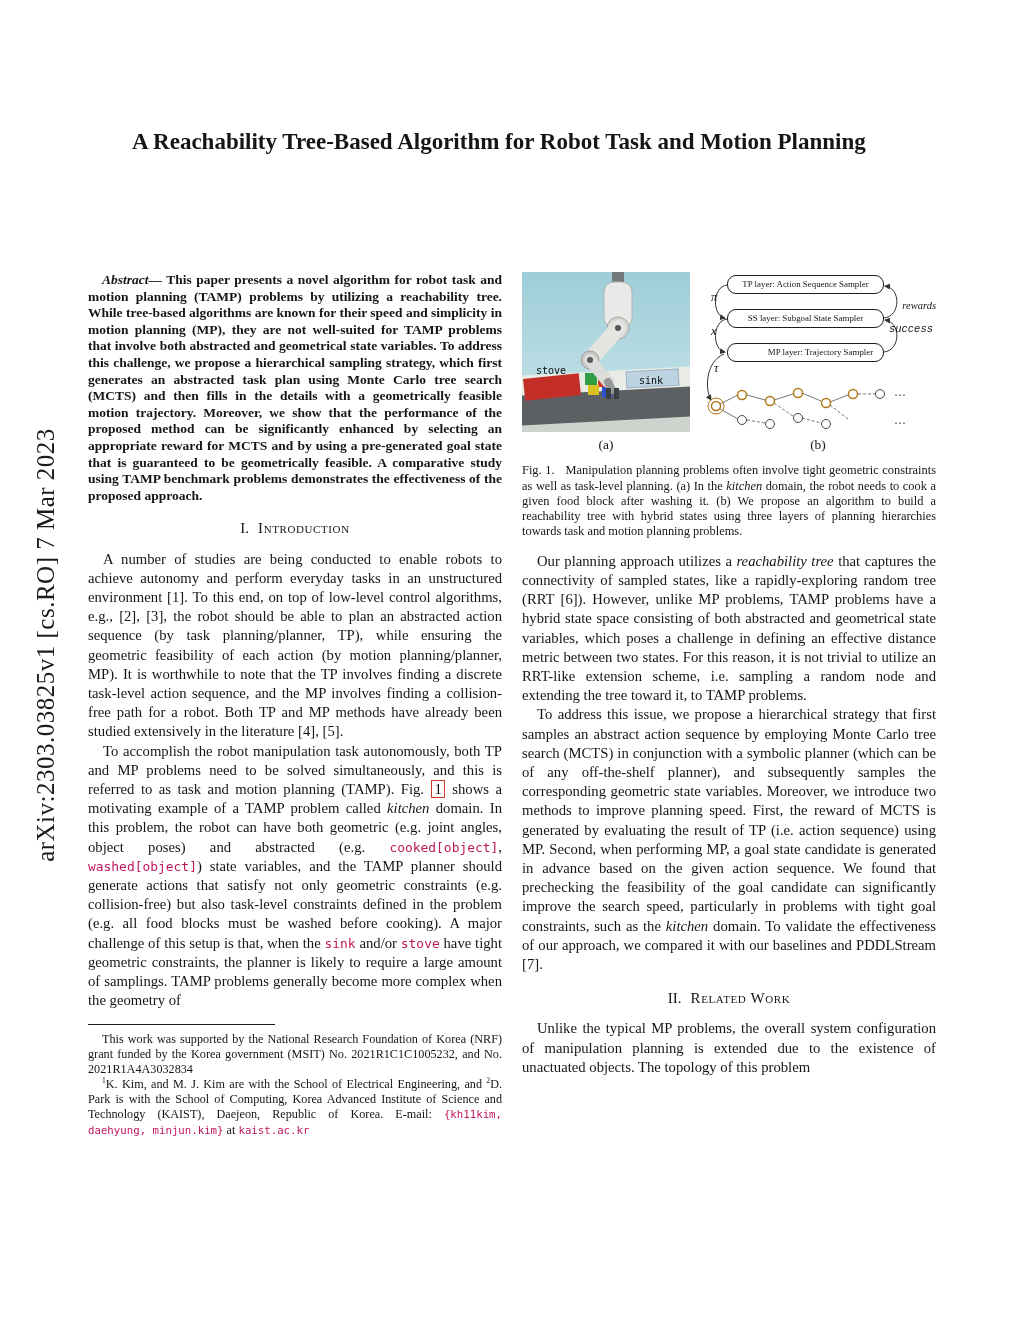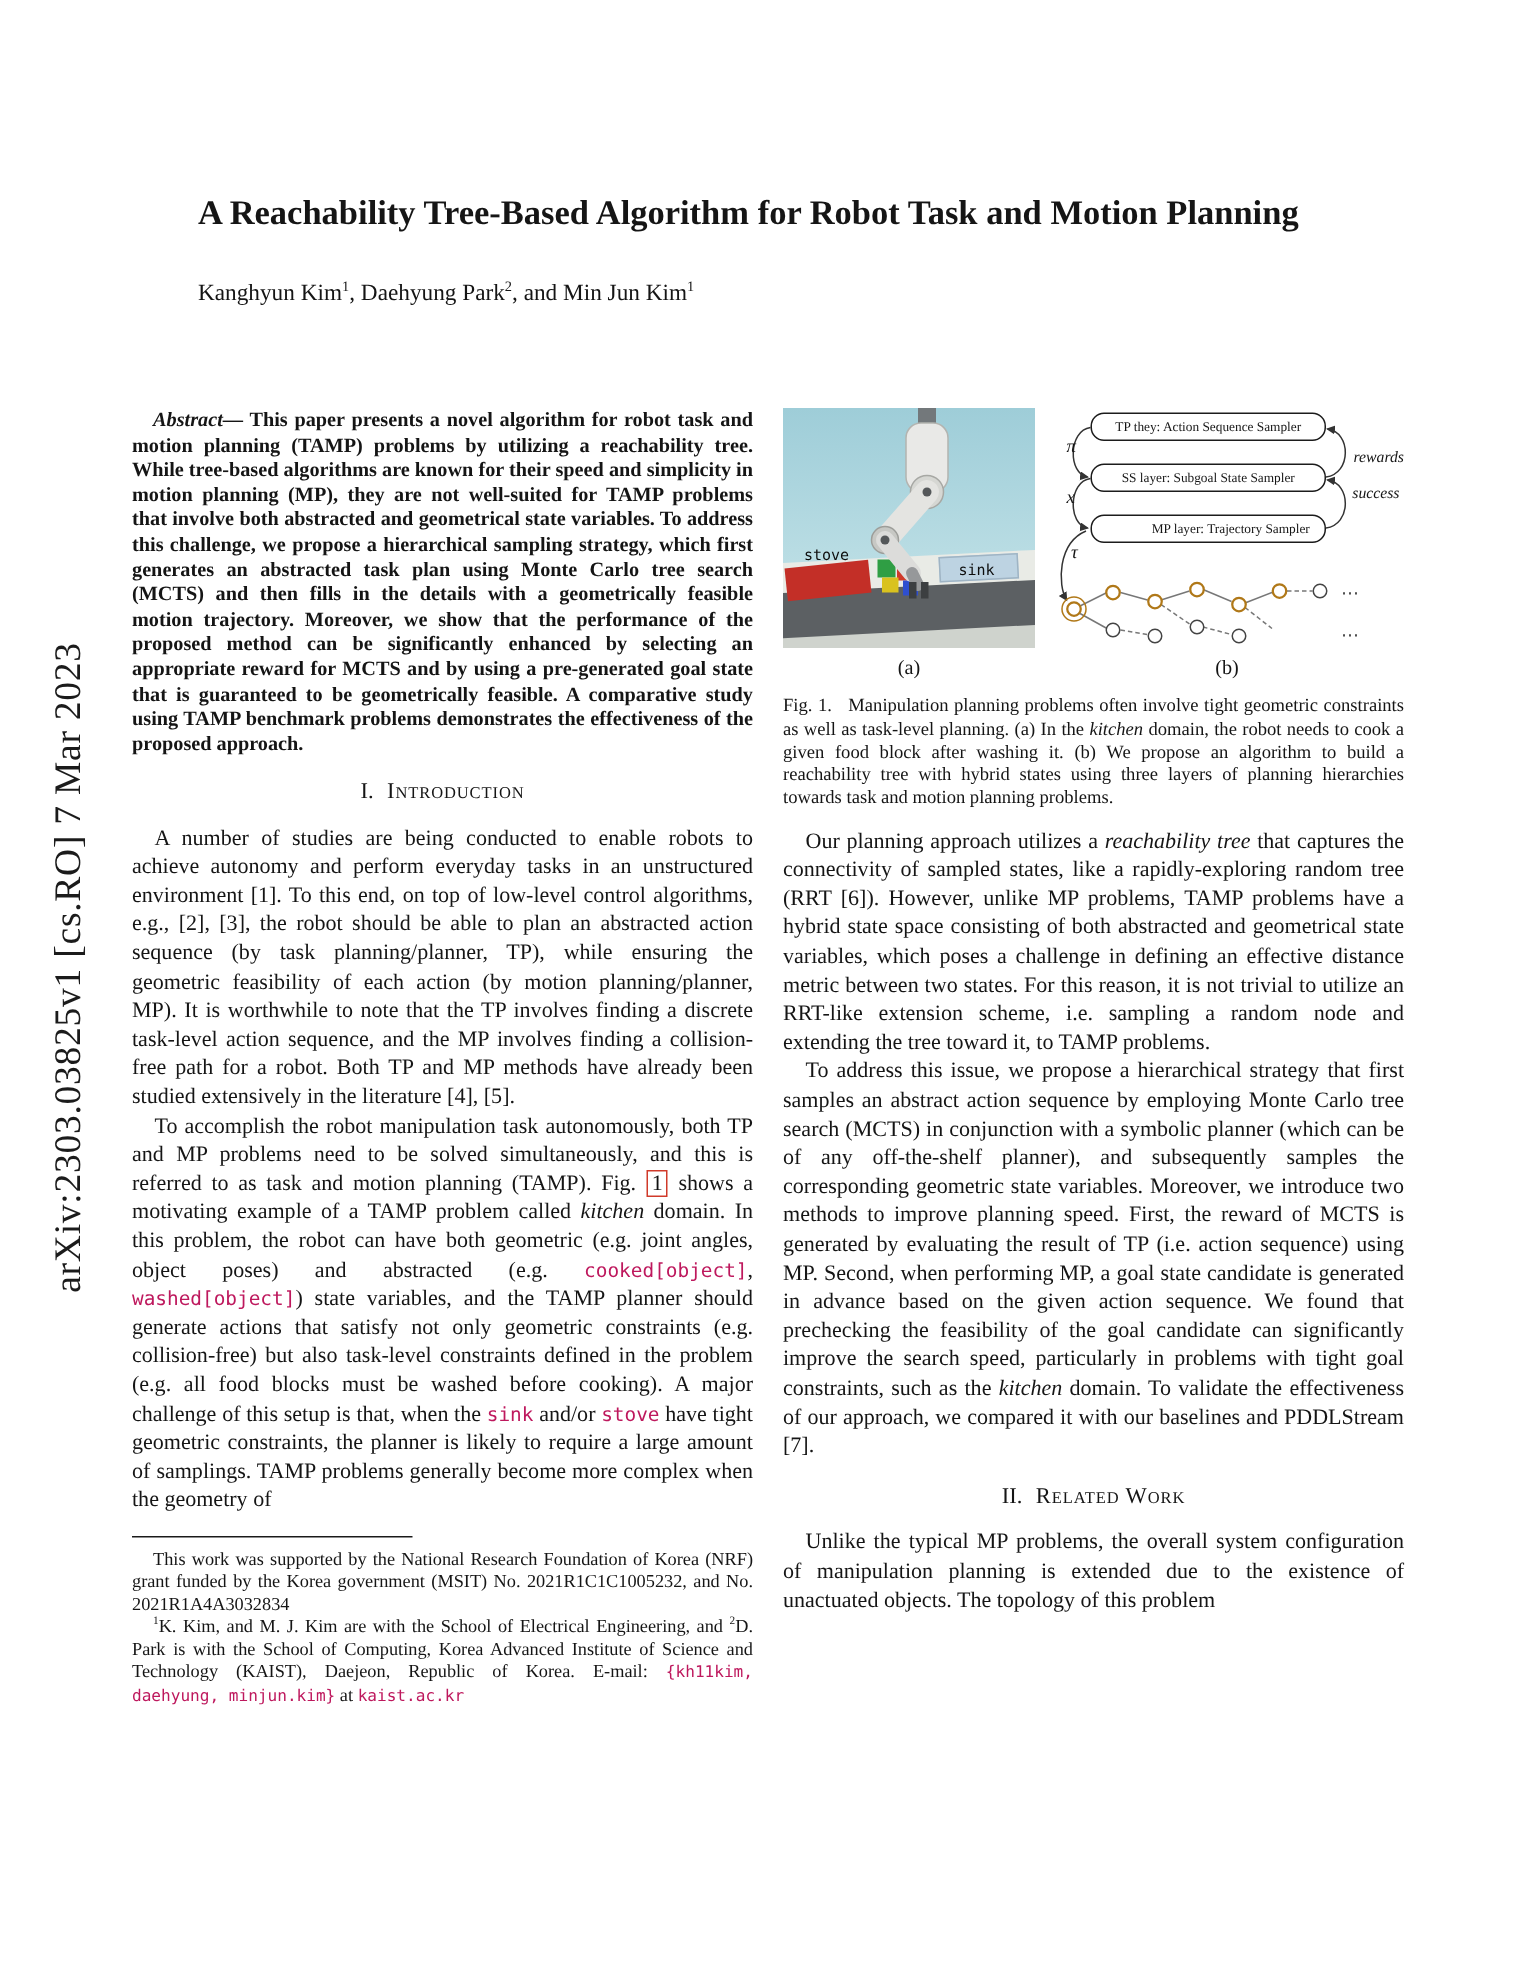--- a/index.html
+++ b/index.html
@@ -65,42 +65,41 @@
   
   .dbox { position:absolute; left:27px; width:157px; border:1px solid #1c1c1c; border-radius:9px;
           background:#fff; font-size:8.9px; line-height:11px; text-align:center; padding:3px 1px; }
   .dbox-1 { top:3px; } .dbox-2 { top:37px; } .dbox-3 { top:71px;padding-left:31px; }
   .sym { position:absolute; font-style:italic; font-size:12.5px; }
   .sym-pi  { left:11px; top:16px; }
   .sym-x   { left:11px; top:50px; }
   .sym-tau { left:14px; top:87px; }
   .side-label { position:absolute; font-style:italic; font-size:10.5px; }
   .rewards { right:0;   top:24px; }
-  .success { right:3px; top:48px; }
+  .success { right:3px; top:48px;font-family:Liberation Mono, monospace; }
   .connectors { position:absolute; inset:0; width:100%; height:100%; }
   .tree { position:absolute; left:0; bottom:0; width:100%; height:52px; }
 
   
   .seg-b  { font-weight:bold; }
   .seg-bi { font-weight:bold; font-style:italic; }
   .seg-i  { font-style:italic; }
   .seg-m  { font-family:"DejaVu Sans Mono","Liberation Mono",monospace; font-size:0.88em; color:#be185d; }
   .seg-sup{ vertical-align:super; font-size:0.62em; line-height:0; }
   .seg-ref{ color:#111; border:1px solid #d03a2a; padding:0 2px; margin:0 1px; }
 </style>
 </head>
 <body>
 
 <div class="page">
 
   <div class="arxiv-strip">arXiv:2303.03825v1  [cs.RO]  7 Mar 2023</div>
 
   <header class="paper-header">
     <h1 class="title">A Reachability Tree-Based Algorithm for Robot Task and Motion Planning</h1>
-    <div class="authors"><span>Kanghyun Kim</span><span class="seg-sup">1</span><span>, Daehyung Park</span><span class="seg-sup">2</span><span>, and Min Jun Kim</span><span class="seg-sup">1</span></div>
   </header>
 
   <div class="col col-left">
     <p class="abstract"><span class="seg-bi">Abstract</span><span class="seg-b">— This paper presents a novel algorithm for robot task and motion planning (TAMP) problems by utilizing a reachability tree. While tree-based algorithms are known for their speed and simplicity in motion planning (MP), they are not well-suited for TAMP problems that involve both abstracted and geometrical state variables. To address this challenge, we propose a hierarchical sampling strategy, which first generates an abstracted task plan using Monte Carlo tree search (MCTS) and then fills in the details with a geometrically feasible motion trajectory. Moreover, we show that the performance of the proposed method can be significantly enhanced by selecting an appropriate reward for MCTS and by using a pre-generated goal state that is guaranteed to be geometrically feasible. A comparative study using TAMP benchmark problems demonstrates the effectiveness of the proposed approach.</span></p>
 
     <h2 class="sec">
       <span class="num">I.</span><span class="sc">Introduction</span>
     </h2>
 
     <p class="para indent">A number of studies are being conducted to enable robots to achieve autonomy and perform everyday tasks in an unstructured environment [1]. To this end, on top of low-level control algorithms, e.g., [2], [3], the robot should be able to plan an abstracted action sequence (by task planning/planner, TP), while ensuring the geometric feasibility of each action (by motion planning/planner, MP). It is worthwhile to note that the TP involves finding a discrete task-level action sequence, and the MP involves finding a collision-free path for a robot. Both TP and MP methods have already been studied extensively in the literature [4], [5].</p>
@@ -156,21 +155,21 @@
                 <marker id="ah" markerWidth="7" markerHeight="7" refX="5" refY="3" orient="auto">
                   <path d="M0,0 L6,3 L0,6 z" fill="#333"></path>
                 </marker>
               </defs>
               <path d="M27,13 C12,15 12,44 25,46" fill="none" stroke="#333" stroke-width="1" marker-end="url(#ah)"></path>
               <path d="M27,47 C12,49 12,78 25,80" fill="none" stroke="#333" stroke-width="1" marker-end="url(#ah)"></path>
               <path d="M24,82 C5,90 5,118 11,128" fill="none" stroke="#333" stroke-width="1" marker-end="url(#ah)"></path>
               <path d="M184,80 C201,78 201,50 185,48" fill="none" stroke="#333" stroke-width="1" marker-end="url(#ah)"></path>
               <path d="M184,46 C201,44 201,16 185,14" fill="none" stroke="#333" stroke-width="1" marker-end="url(#ah)"></path>
             </svg>
-            <div class="dbox dbox-1">TP they: Action Sequence Sampler</div>
+            <div class="dbox dbox-1">TP layer: Action Sequence Sampler</div>
             <div class="dbox dbox-2">SS layer: Subgoal State Sampler</div>
             <div class="dbox dbox-3">MP layer: Trajectory Sampler</div>
             <span class="sym sym-pi">π</span>
             <span class="sym sym-x">x</span>
             <span class="sym sym-tau">τ</span>
             <span class="side-label rewards">rewards</span>
             <span class="side-label success">success</span>
             <svg class="tree" viewBox="0 0 236 52">
               <g stroke="#777" stroke-width="1" fill="none">
                 <line x1="20" y1="24" x2="38" y2="15"></line>

